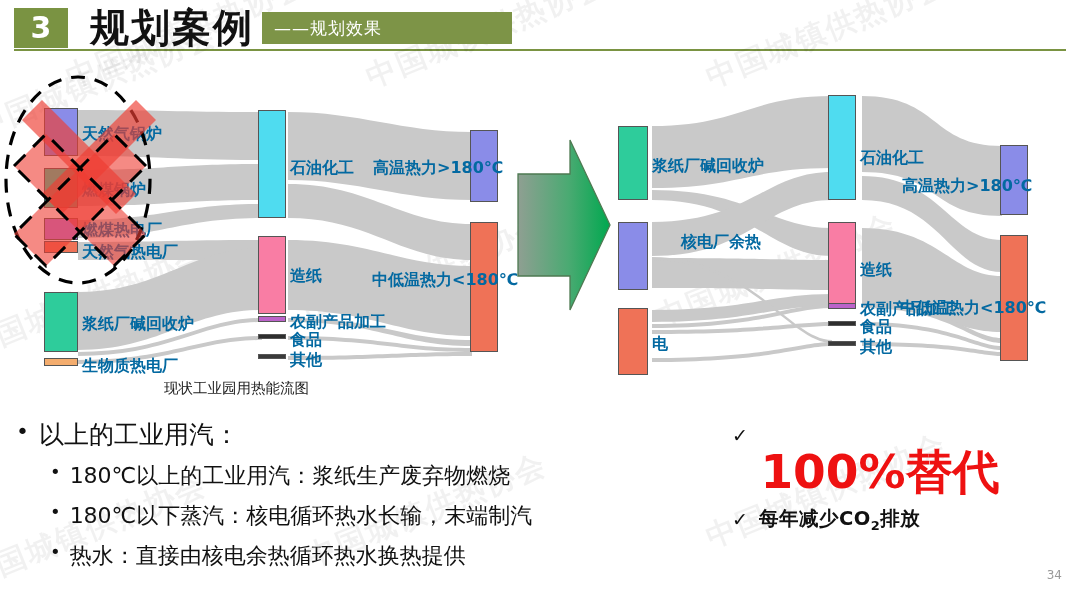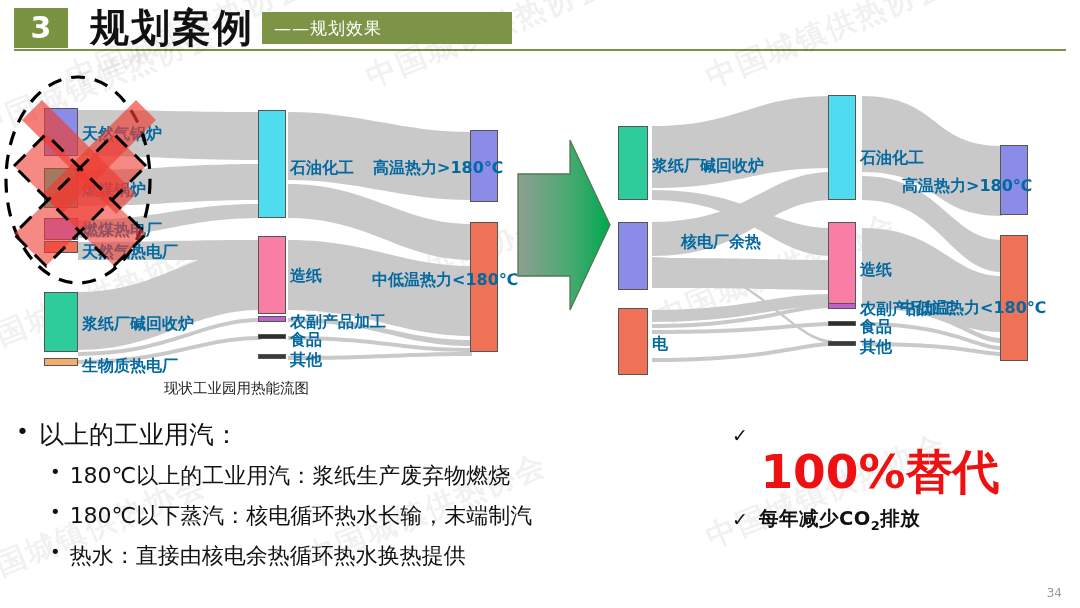--- a/index.html
+++ b/index.html
@@ -67,21 +67,21 @@
   .b2{font-size:22px;color:#111;line-height:1.5;display:flex;align-items:flex-start;margin-left:34px;margin-top:7px;}
   .b2 .dot{font-size:18px;margin-right:9px;line-height:1.4;}
 
   .rightbox{position:absolute;left:690px;top:424px;width:380px;z-index:20;text-align:center;}
   .rb-line{display:flex;align-items:center;justify-content:flex-start;padding-left:42px;}
   .rb-check{font-size:19px;color:#111;margin-right:11px;font-weight:400;}
   .rb-text{font-size:19.5px;font-weight:700;color:#111;letter-spacing:0.5px;}
   .rb-big{font-size:47px;font-weight:700;color:#ee1111;letter-spacing:0px;line-height:1.05;margin:1px 0 9px 0;text-align:center;}
   .rb-big2{font-size:47px;font-weight:700;color:#ee1111;line-height:1.05;margin-top:2px;text-align:center;}
   .sub2{font-size:13px;vertical-align:sub;}
-  .pagenum{position:absolute;right:18px;bottom:8px;font-size:12px;color:#9a9a9a;z-index:20;text-align:center;}
+  .pagenum{position:absolute;right:18px;bottom:26px;font-size:12px;color:#9a9a9a;z-index:20;text-align:center;}
 </style>
 </head>
 <body>
 
 <div class="slide">
 
   <div class="wm-layer">
     <div class="wm" style="left:-30px;top:110px;">中国城镇供热协会</div>
     <div class="wm" style="left:60px;top:60px;">中国城镇供热协会</div>
     <div class="wm" style="left:360px;top:60px;">中国城镇供热协会</div>

